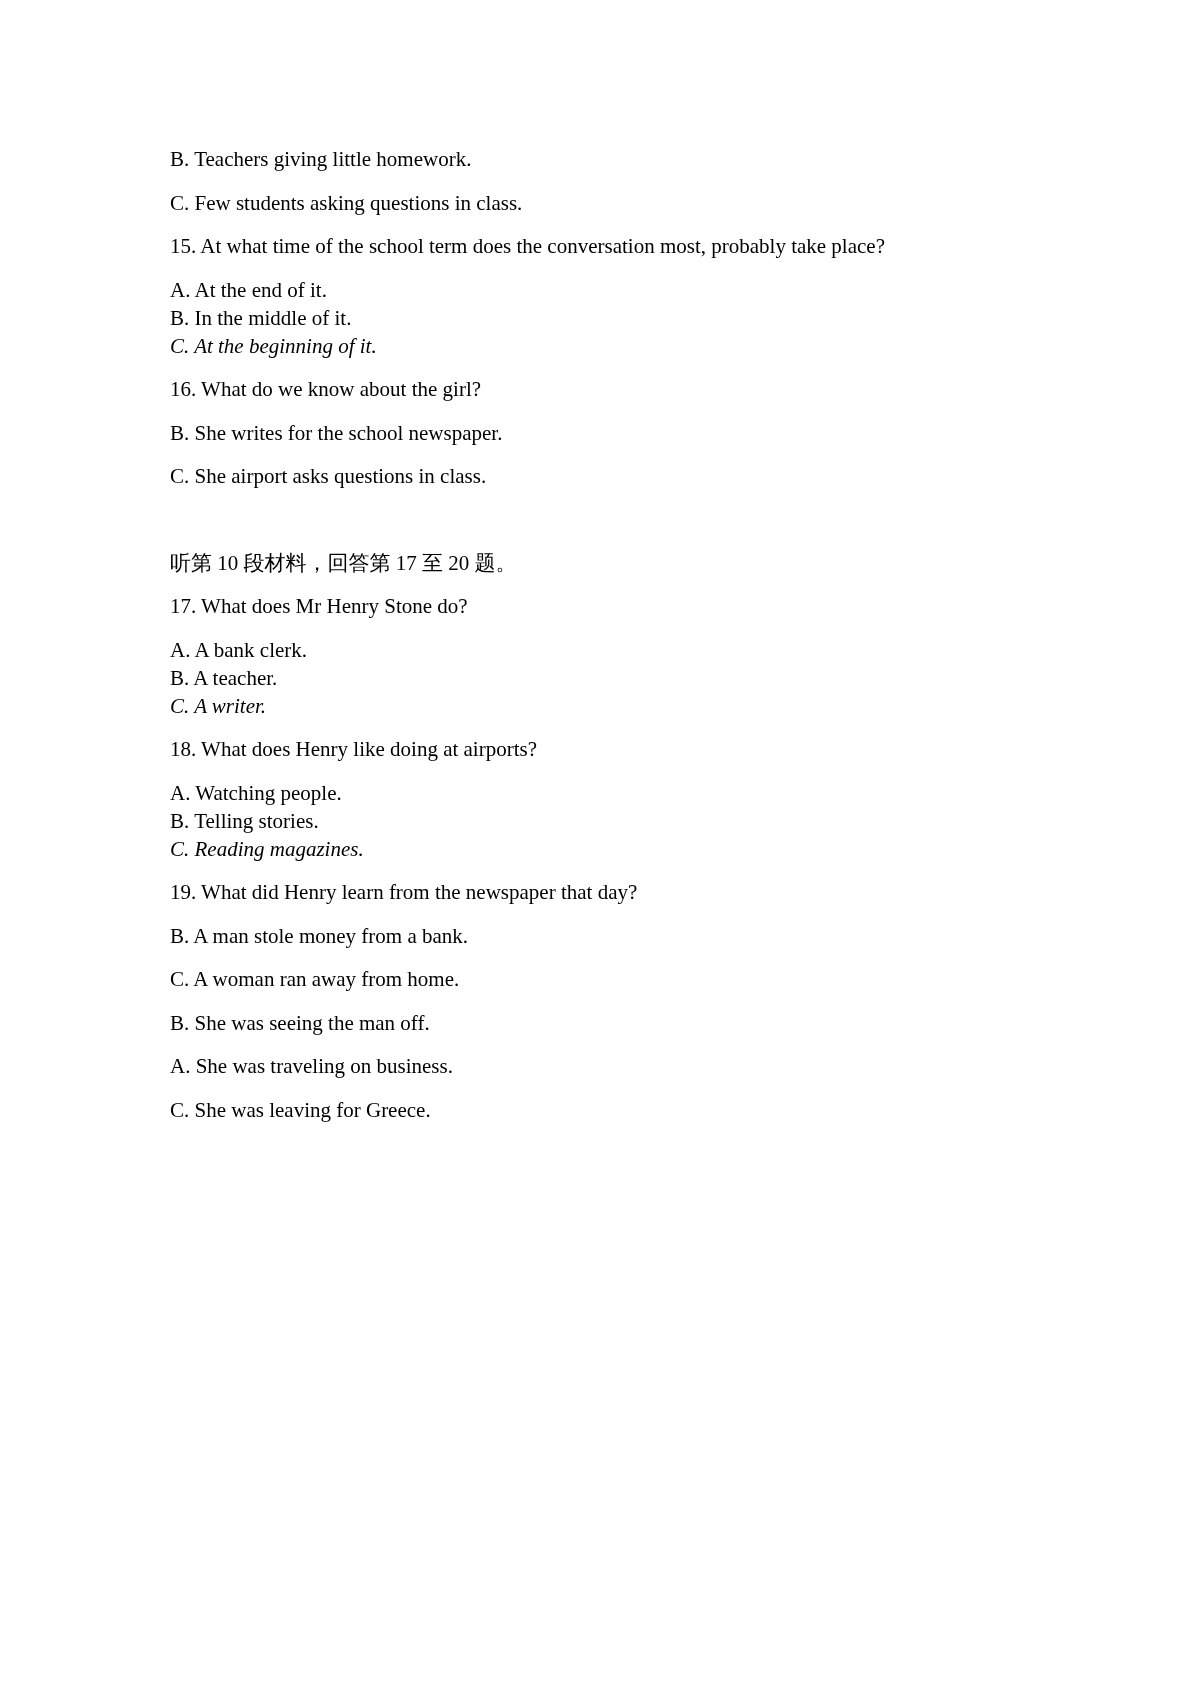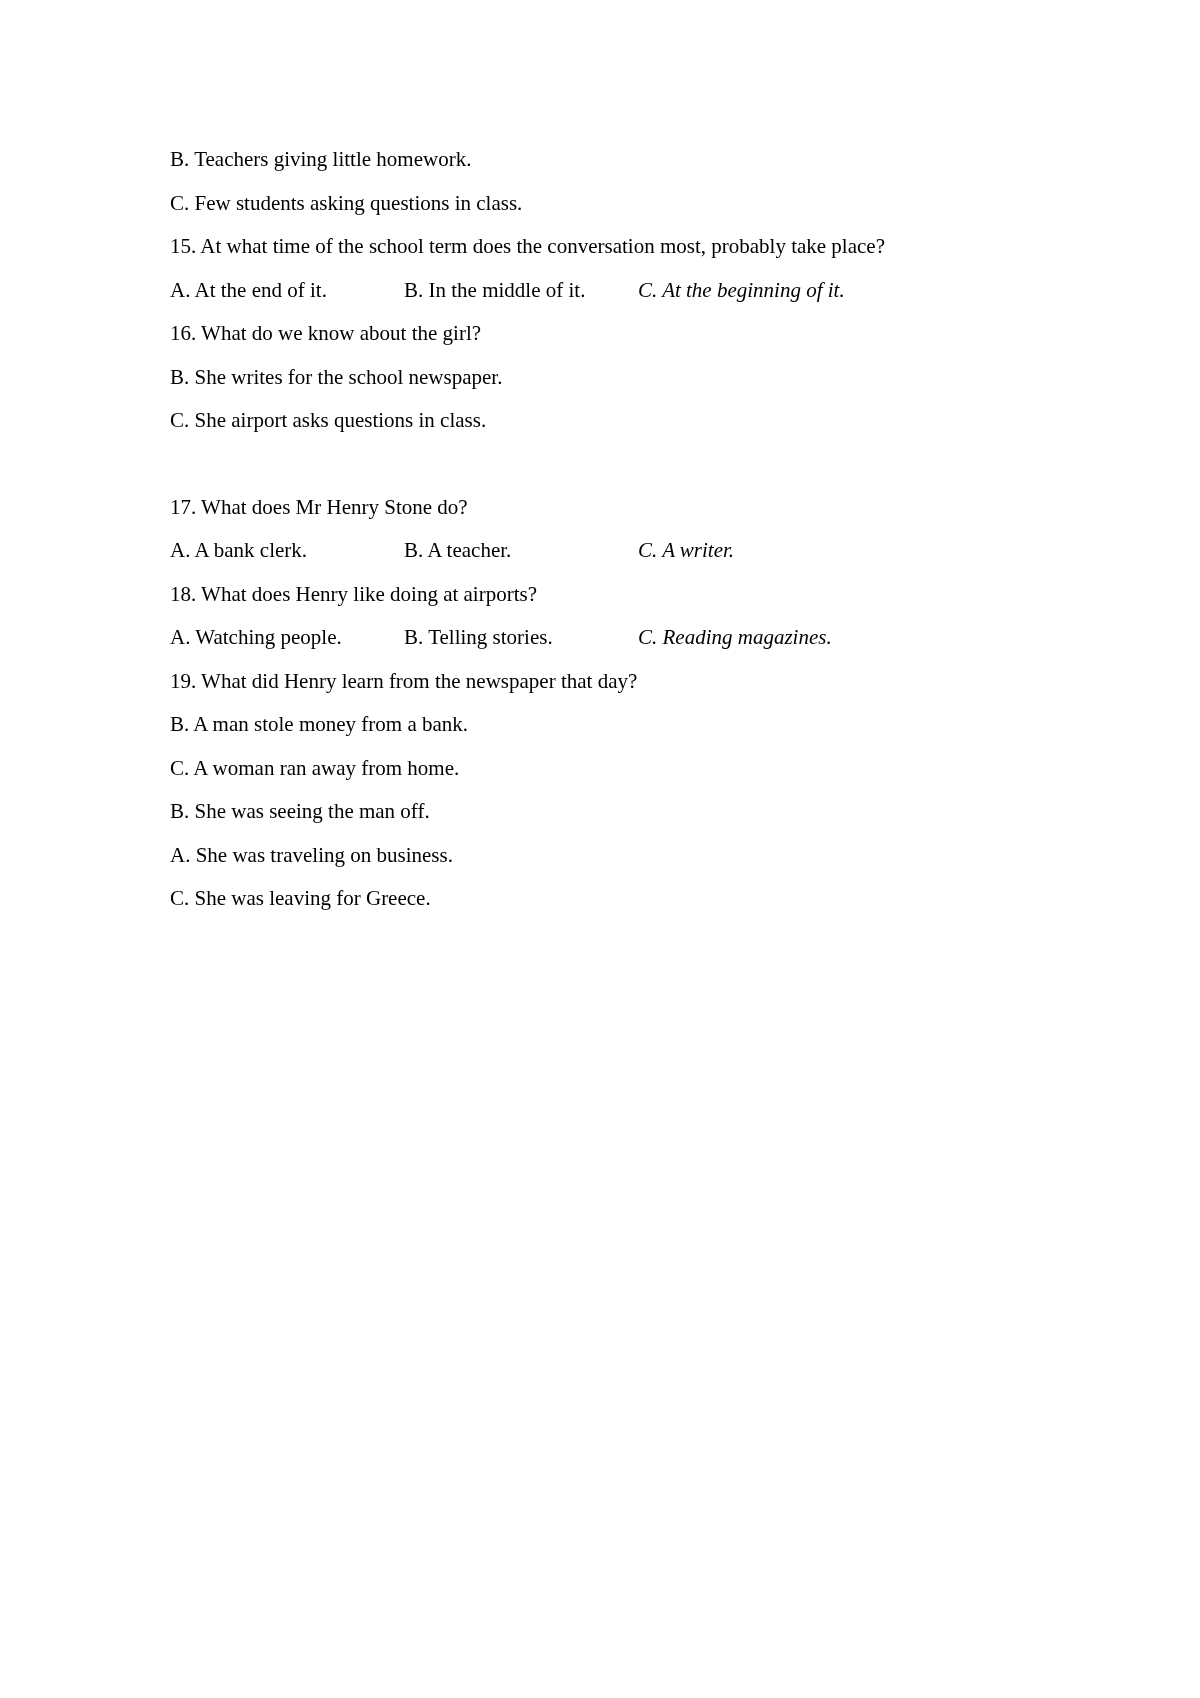--- a/index.html
+++ b/index.html
@@ -24,21 +24,21 @@
     margin-top: 7px;
   }
   .doc-line {
     font-size: 21px;
     line-height: 28px;
     margin: 0 0 15.5px 0;
     white-space: pre-wrap;
   }
   .doc-line.options {
     display: flex;
-    flex-direction: row;
+    flex-direction: column;
     align-items: flex-start;
   }
   .doc-line.options .opt-part {
     min-width: 234px;
     padding-right: 20px;
     box-sizing: border-box;
   }
   .doc-line.options .opt-part:last-child {
     min-width: 0;
     padding-right: 0;
@@ -53,20 +53,21 @@
 
 <div class="doc-page">
     <div class="doc-line">B. Teachers giving little homework.</div>
     <div class="doc-line">C. Few students asking questions in class.</div>
     <div class="doc-line">15. At what time of the school term does the conversation most, probably take place?</div>
     <div class="doc-line options"><span class="opt-part">A. At the end of it.</span><span class="opt-part">B. In the middle of it.</span><span class="opt-part">C. At the beginning of it.</span></div>
     <div class="doc-line">16. What do we know about the girl?</div>
     <div class="doc-line">B. She writes for the school newspaper.</div>
     <div class="doc-line">C. She airport asks questions in class.</div>
     <div class="doc-spacer"></div>
+    <div class="doc-line">听第 10 段材料，回答第 17 至 20 题。</div>
     <div class="doc-line">17. What does Mr Henry Stone do?</div>
     <div class="doc-line options"><span class="opt-part">A. A bank clerk.</span><span class="opt-part">B. A teacher.</span><span class="opt-part">C. A writer.</span></div>
     <div class="doc-line">18. What does Henry like doing at airports?</div>
     <div class="doc-line options"><span class="opt-part">A. Watching people.</span><span class="opt-part">B. Telling stories.</span><span class="opt-part">C. Reading magazines.</span></div>
     <div class="doc-line">19. What did Henry learn from the newspaper that day?</div>
     <div class="doc-line">B. A man stole money from a bank.</div>
     <div class="doc-line">C. A woman ran away from home.</div>
     <div class="doc-line">B. She was seeing the man off.</div>
     <div class="doc-line">A. She was traveling on business.</div>
     <div class="doc-line">C. She was leaving for Greece.</div>

